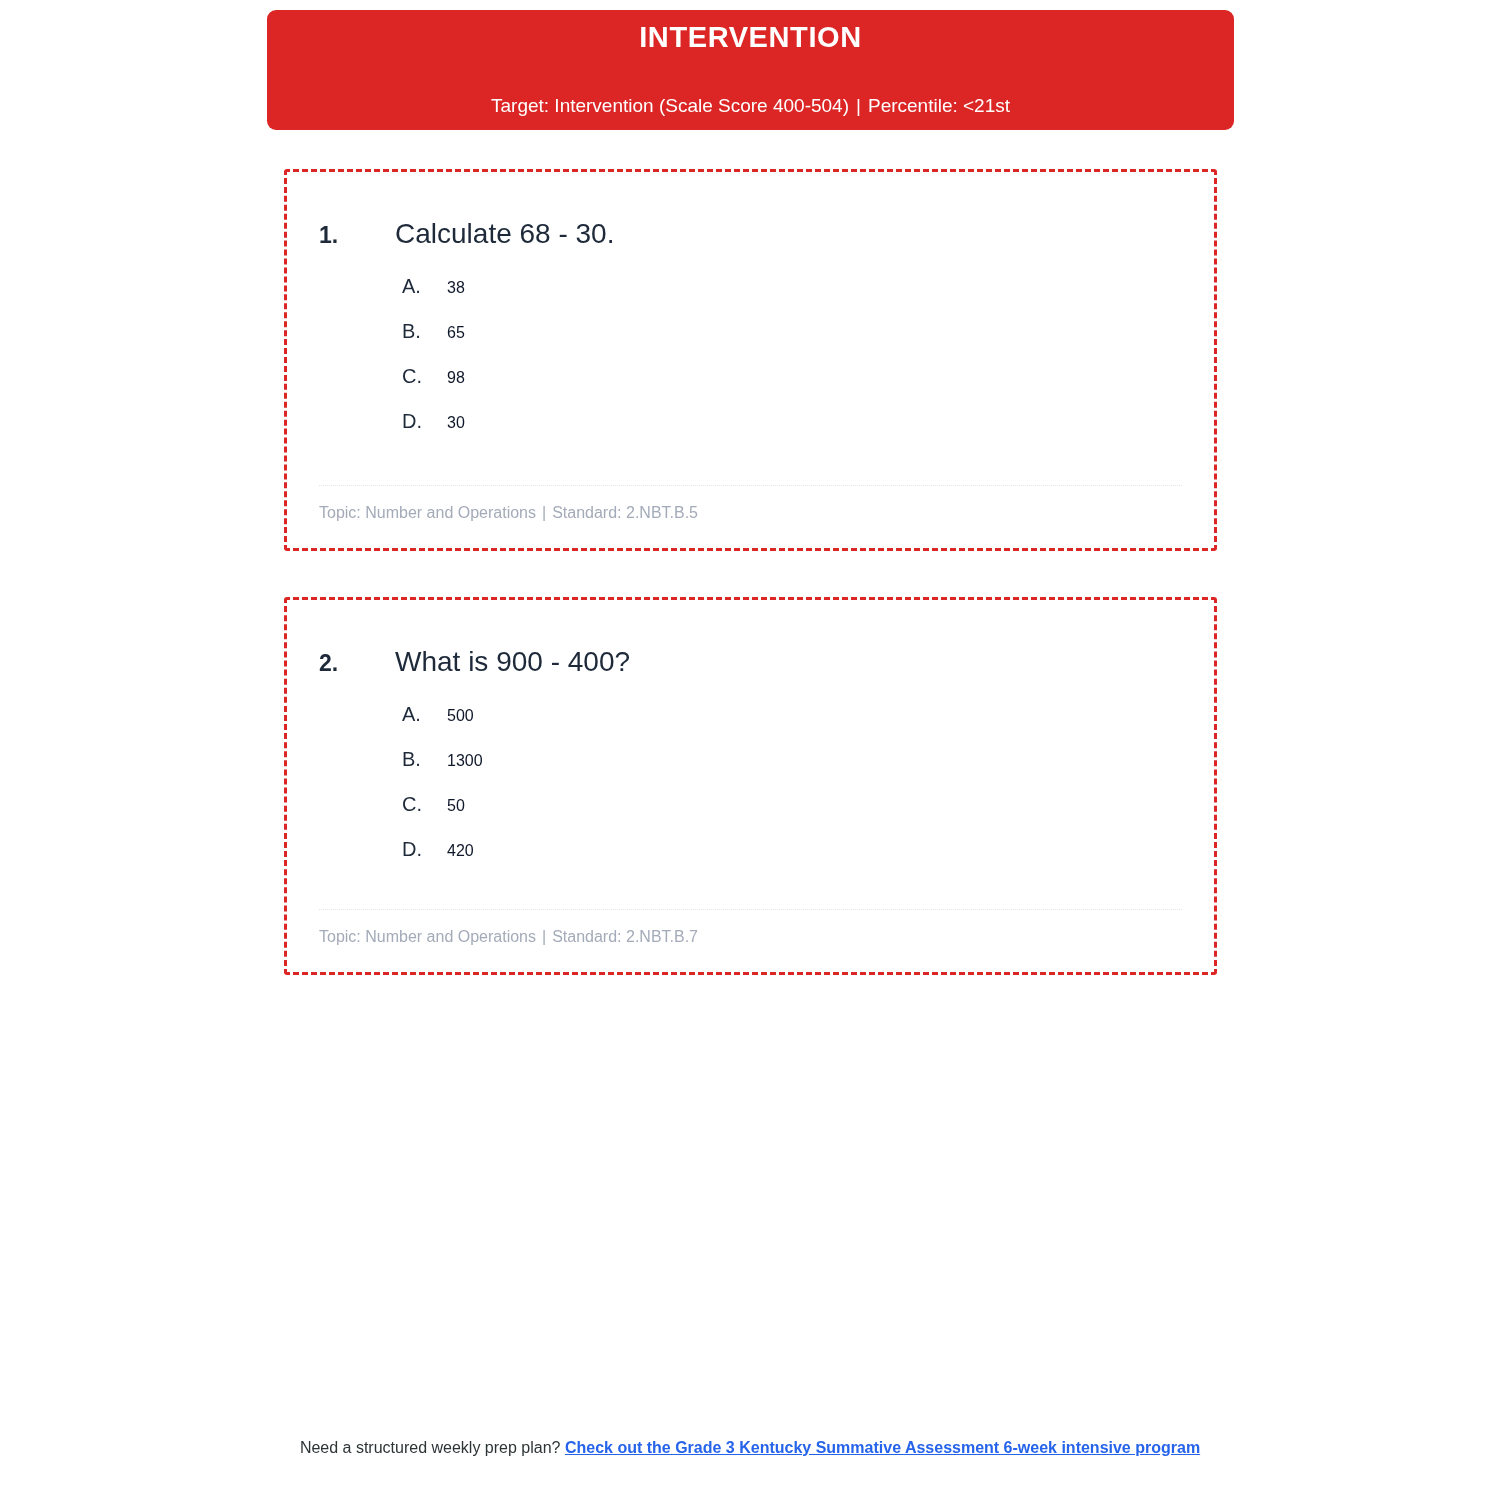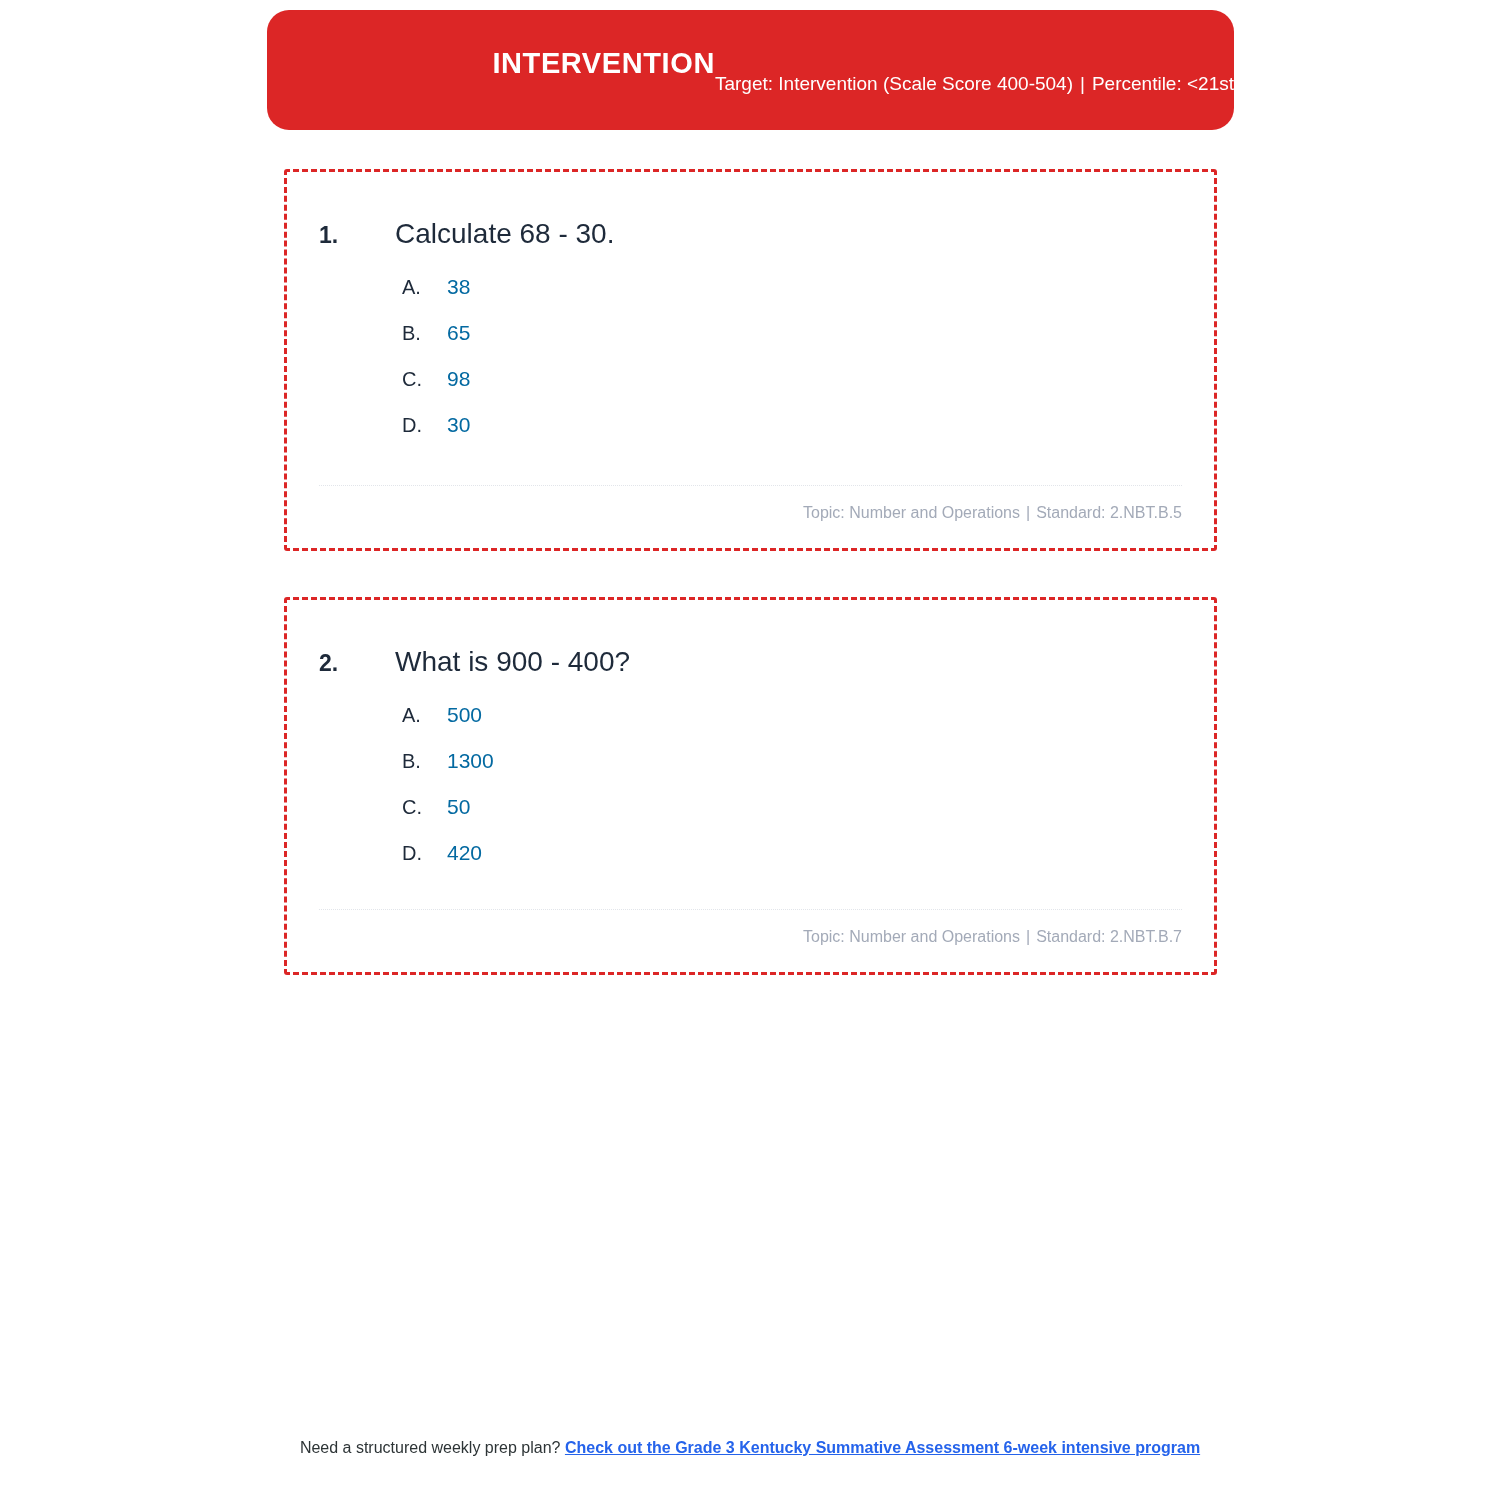--- a/index.html
+++ b/index.html
@@ -25,26 +25,26 @@
   }
 
   
   .banner {
     position: absolute;
     left: 267px;
     top: 10px;
     width: 967px;
     height: 120px;
     background: #DC2626;
-    border-radius: 22px;
-    box-sizing: border-box;
-    display: flex;
-    flex-direction: row;
+    border-radius: 9px;
+    box-sizing: border-box;
+    display: flex;
+    flex-direction: column;
     align-items: center;
-    justify-content: flex-end;
+    justify-content: center;
   }
   .banner-title {
     color: #ffffff;
     font-size: 29px;
     font-weight: bold;
     letter-spacing: 0.6px;
     line-height: 1.1;
     margin-bottom: 13px;
   }
   .banner-sub {
@@ -108,35 +108,35 @@
     margin-bottom: 22px;
   }
   .option:last-child { margin-bottom: 0; }
   .opt-letter {
     font-size: 20px;
     color: #1e2a3a;
     width: 45px;
     flex: 0 0 45px;
   }
   .opt-text {
-    font-size: 21px;
-    color: #0369a1;
+    font-size: 16px;
+    color: #0f172a;
   }
 
   .card-meta-wrap {
     margin-top: auto;
     padding-bottom: 26px;
   }
   .meta-divider {
     border-top: 1px dotted #e2e5ea;
     height: 0;
     margin: 0 0 18px 0;
   }
   .meta-line {
-    text-align: right;
+    text-align: left;
     font-size: 16px;
     color: #a3aab8;
   }
   .meta-sep { padding: 0 6px; }
 
   
   .footer {
     position: absolute;
     left: 250px;
     top: 1438px;

